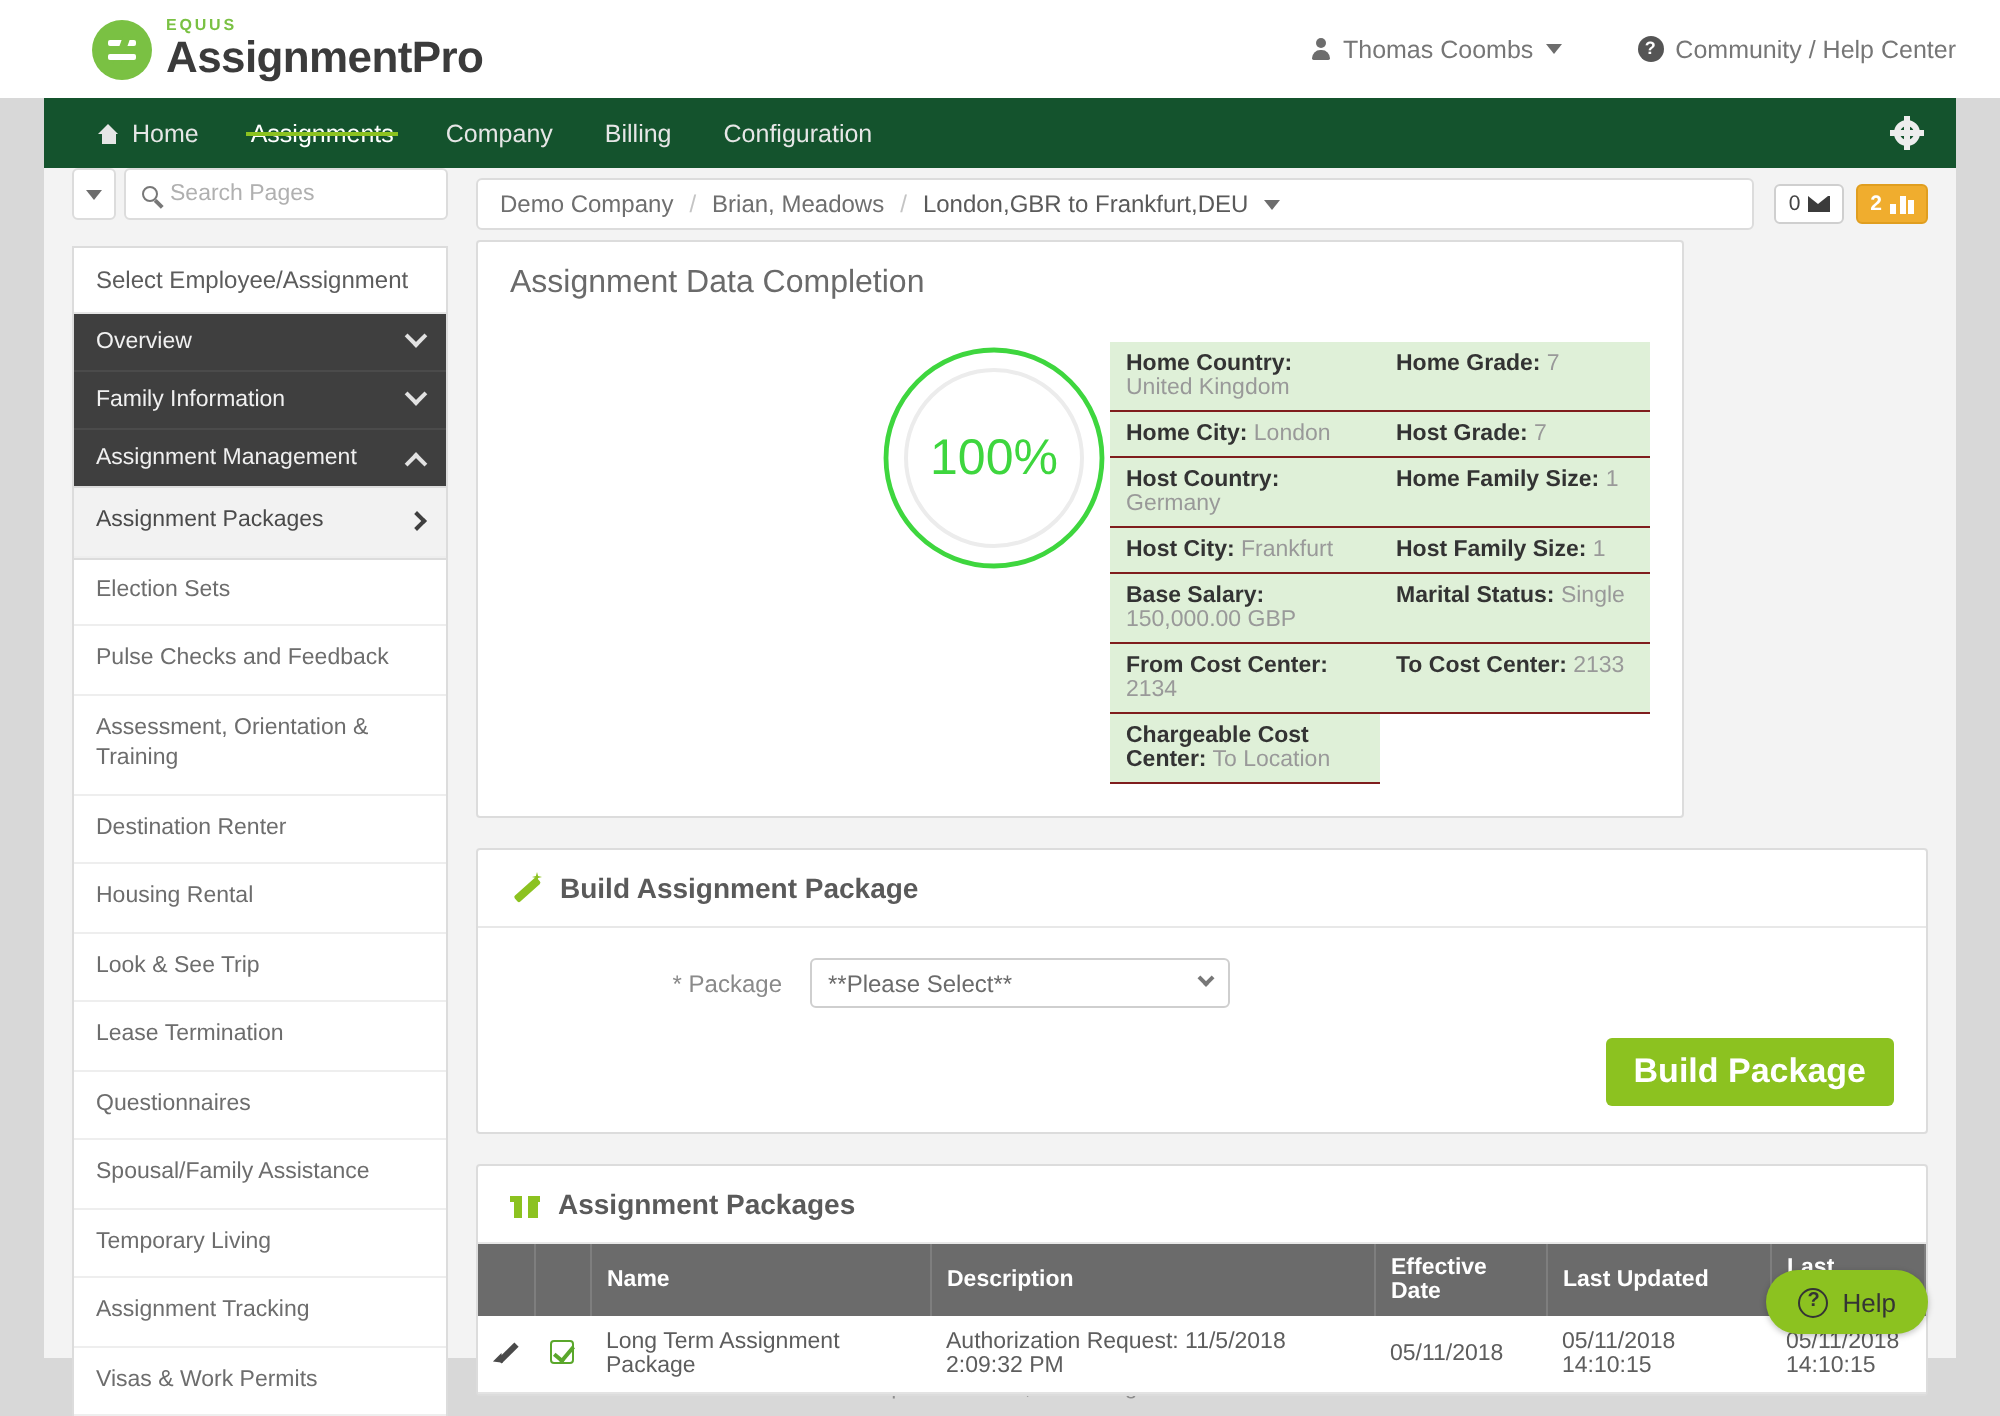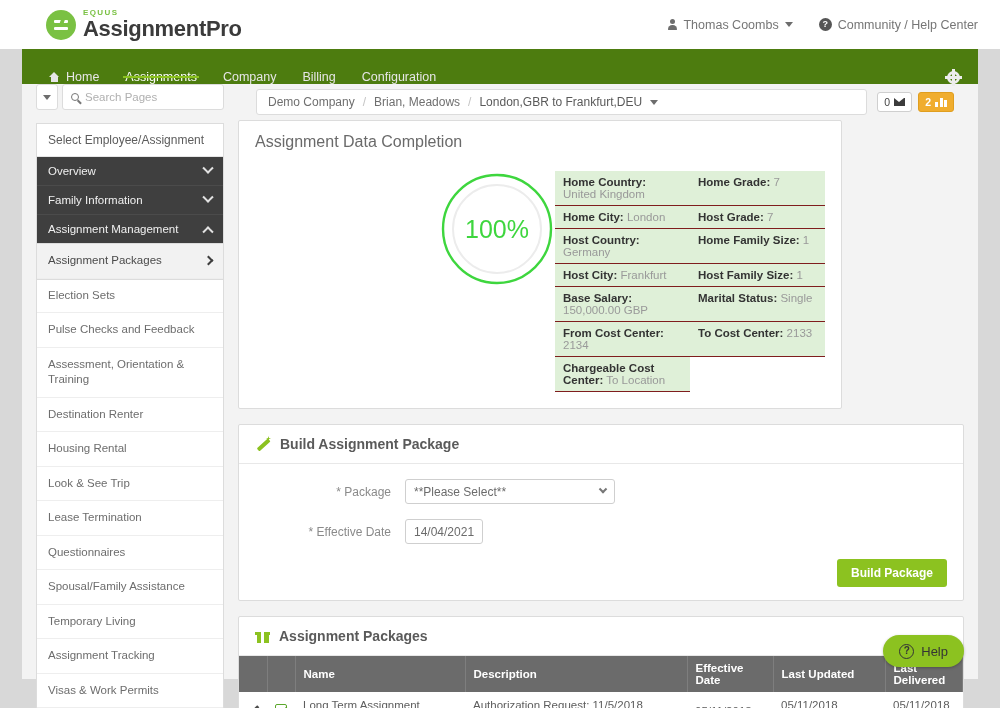--- a/index.html
+++ b/index.html
@@ -35,21 +35,21 @@
     width: 4px; height: 14px; background: #7ac143;
     transform: skewX(-20deg);
   }
   .logo-text { line-height: 1; }
   .logo-equus {
     font-size: 8px; letter-spacing: 1.4px; color: #7ac143;
     font-weight: bold; margin-bottom: 1px;
   }
   .logo-name { font-size: 22px; font-weight: bold; color: #3b3b3b; letter-spacing: -0.3px; }
 
-  .top-right { margin-left: auto; display: flex; align-items: center; gap: 26px; }
+  .top-right { margin-left: auto; display: flex; align-items: center; gap: 38px; }
   .top-link {
     display: flex; align-items: center; gap: 6px;
     color: #767676; font-size: 12.5px; cursor: pointer;
   }
   .ico-person {
     width: 9px; height: 11px; position: relative; display: inline-block;
   }
   .ico-person:before {
     content: ""; position: absolute; top: 0; left: 2px;
     width: 5px; height: 5px; border-radius: 50%; background: #6d6d6d;
@@ -70,21 +70,21 @@
   }
 
   
   .app {
     margin: 0 22px; width: 956px; height: 630px;
     background: #f3f3f3; position: relative;
   }
 
   
   .navbar {
-    height: 35px; background: #4d7c0f; display: flex; align-items: flex-end;
+    height: 35px; background: #14532d; display: flex; align-items: center;
     padding-left: 14px;
   }
   .nav-item {
     display: flex; align-items: center; padding: 0 13px;
     color: #e6e6e6; font-size: 12.5px; cursor: pointer; position: relative;
   }
   .nav-item.active { color: #ffffff; }
   .nav-item.active:after {
     content: ""; position: absolute; left: 11px; right: 11px; bottom: 6px;
     height: 2px; background: #8cc220;
@@ -108,21 +108,21 @@
   }
   .gear:before, .gear:after {
     content: ""; position: absolute; background: #ededed;
   }
   .gear:before { left: 2px; top: -5px; width: 3px; height: 17px; }
   .gear:after { top: 2px; left: -5px; height: 3px; width: 17px; }
 
   
   .crumbbar {
     height: 36px; display: flex; align-items: center;
-    padding-left: 216px; padding-right: 24px; background: #f3f3f3; margin-left: 18px;
+    padding-left: 216px; padding-right: 14px; background: #f3f3f3;
   }
   .crumbs {
     flex: 1; height: 26px; background: #fff; border: 1px solid #dcdcdc;
     border-radius: 3px; display: flex; align-items: center; padding: 0 11px;
     gap: 8px; font-size: 12px; color: #6f6f6f;
   }
   .crumb { cursor: pointer; }
   .crumb-sep { color: #c4c4c4; }
   .crumb.last { color: #5a5a5a; }
   .badges { display: flex; gap: 6px; margin-left: 10px; }
@@ -279,21 +279,21 @@
     font-size: 12px; color: #6b6b6b; cursor: pointer;
   }
   .select .chev { margin-left: auto; border-color: #777; width: 6px; height: 6px; }
   .input-date {
     width: 78px; height: 25px; border: 1px solid #cfcfcf; border-radius: 3px;
     background: #fff; display: flex; align-items: center; padding: 0 8px;
     font-size: 12px; color: #6b6b6b;
   }
   .btn-row { display: flex; justify-content: flex-end; padding: 0 16px 13px; }
   .btn-green {
-    background: #8cc220; color: #fff; font-size: 12px; font-weight: bold;
+    background: #8cc220; color: #fff; font-size: 17px; font-weight: bold;
     border: none; border-radius: 3px; padding: 7px 14px; cursor: pointer;
   }
 
   
   table { width: 100%; border-collapse: collapse; }
   thead th {
     background: #6b6b6b; color: #fff; font-size: 11.5px; font-weight: bold;
     text-align: left; padding: 6px 8px; border-right: 1px solid #7e7e7e;
   }
   tbody td {
@@ -530,26 +530,20 @@
           <span class="ico-wand"></span>
           <span class="ttl">Build Assignment Package</span>
         </div>
         <div class="form-row">
           <div class="form-label">* Package</div>
           <div class="select">
             <span>**Please Select**</span>
             <span class="chev down"></span>
           </div>
         </div>
-        <div class="form-row">
-          <div class="form-label">* Effective Date</div>
-          <div class="input-date">
-            <span>14/04/2021</span>
-          </div>
-        </div>
         <div class="btn-row">
           <button class="btn-green">Build Package</button>
         </div>
       </div>
 
       <div class="card">
         <div class="panel-head">
           <span class="ico-gift">
               <i></i>
             </span>

